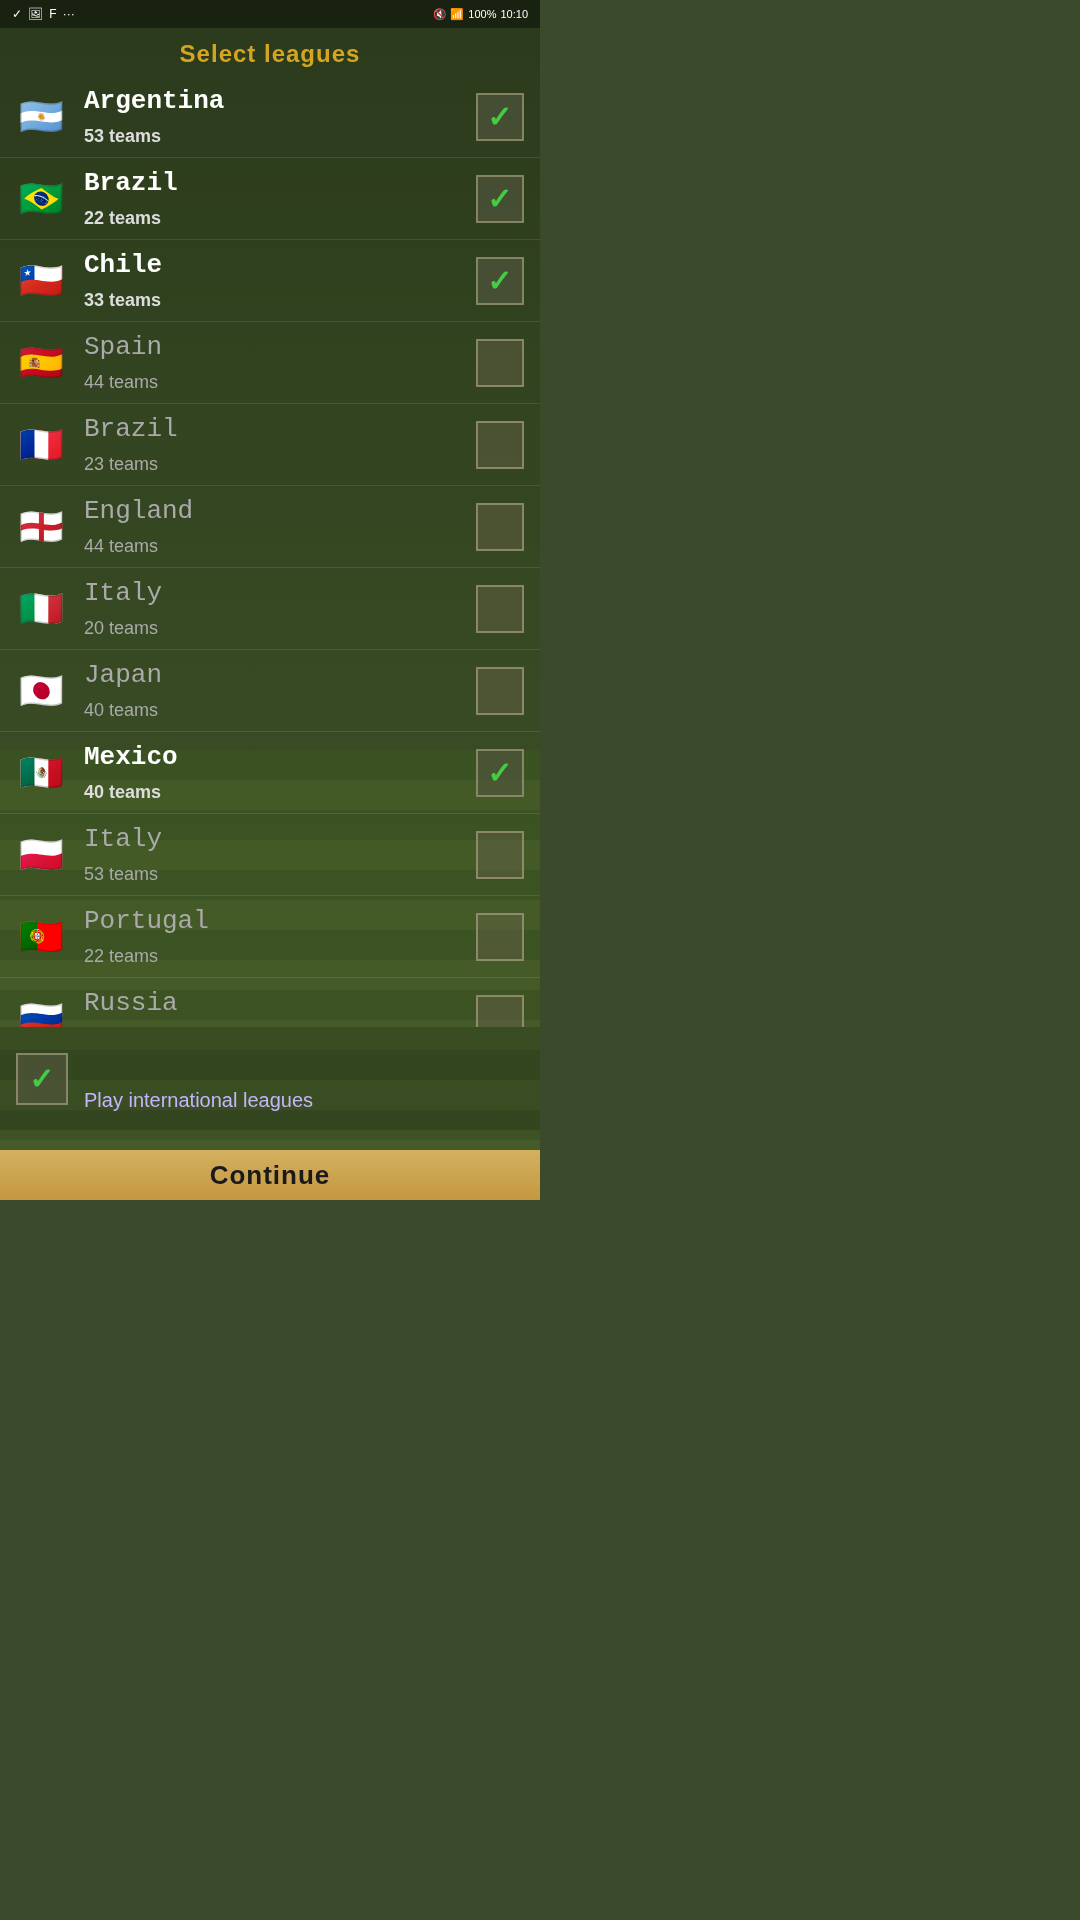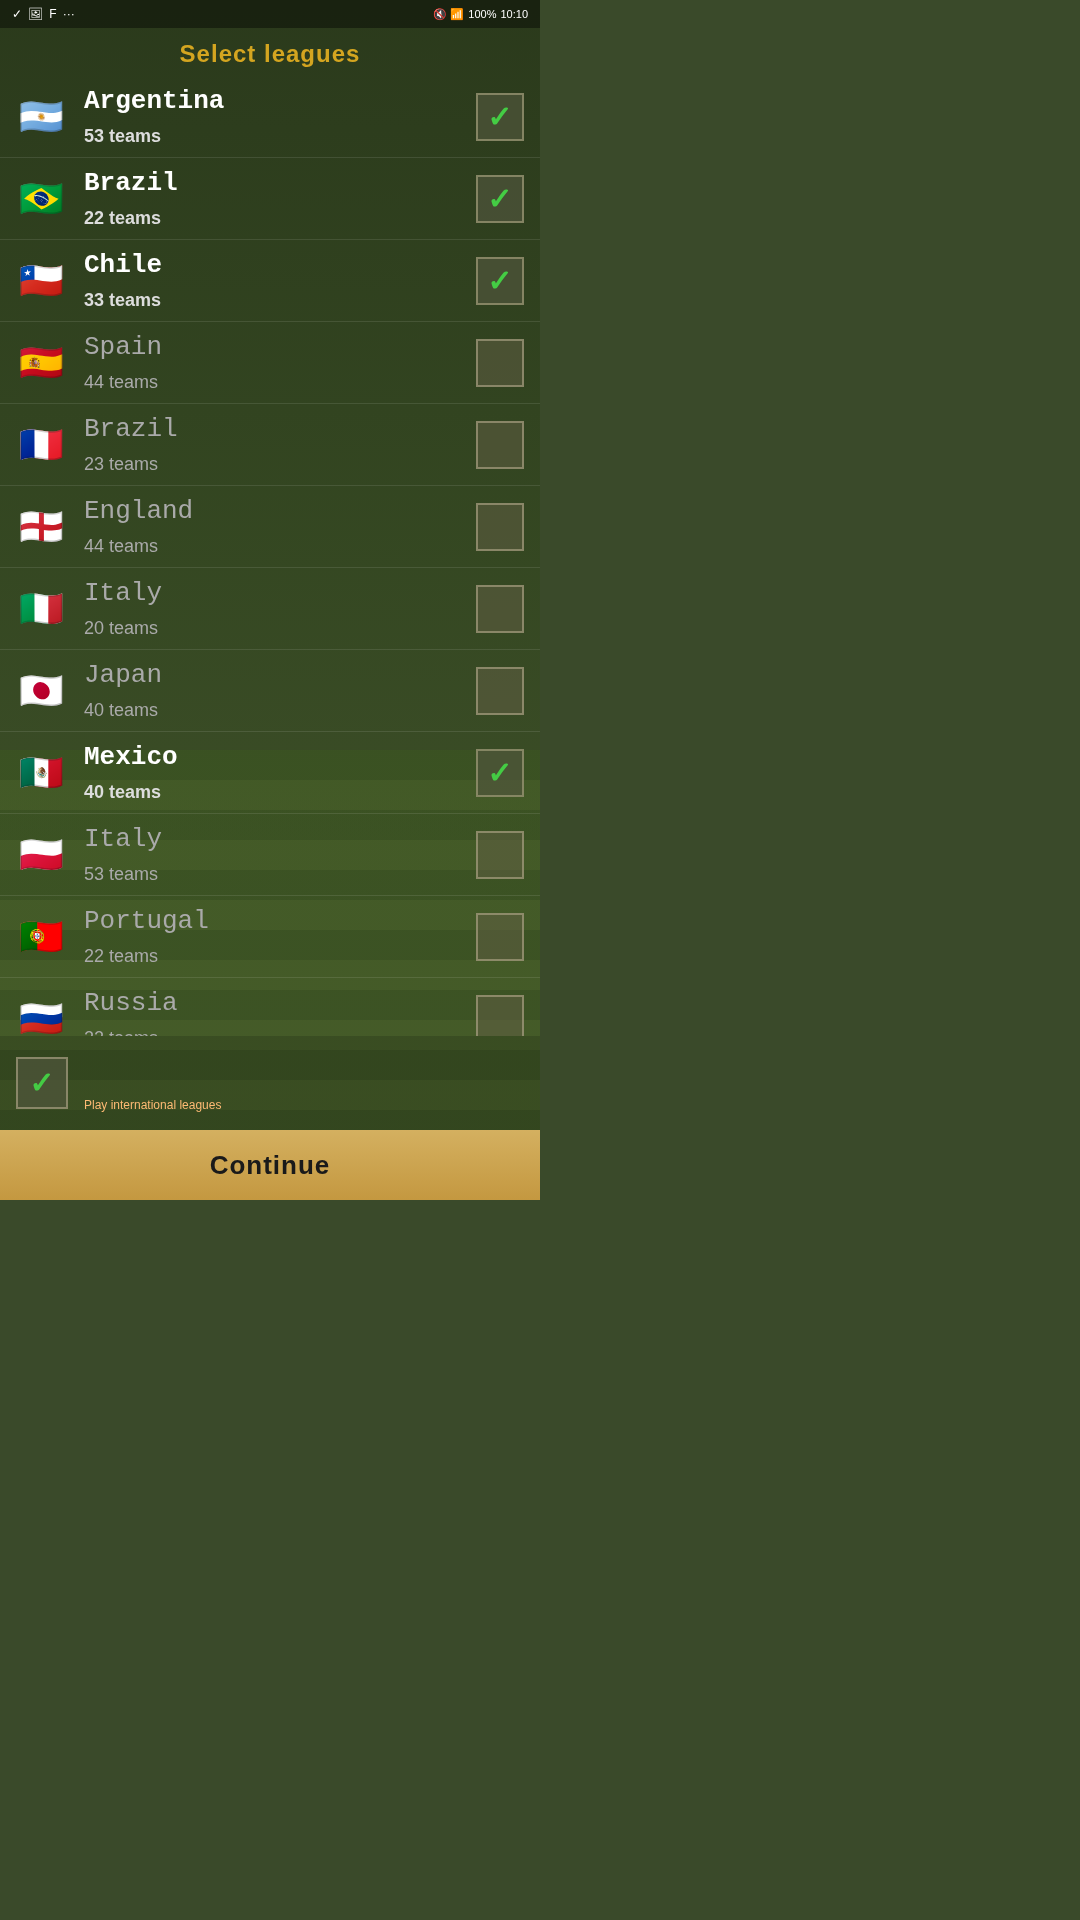--- a/index.html
+++ b/index.html
@@ -186,32 +186,32 @@
       height: 52px;
       border: 2px solid rgba(180,170,140,0.6);
       background: rgba(80,85,60,0.7);
       display: flex;
       align-items: center;
       justify-content: center;
       flex-shrink: 0;
     }
 
     .intl-label {
-      font-size: 12px;
-      color: #fdba74;
+      font-size: 20px;
+      color: #c4b5fd;
       margin-top: 44px;
     }
 
     
     .continue-btn {
       position: absolute;
       bottom: 0;
       left: 0;
       right: 0;
-      height: 70px;
+      height: 50px;
       background: linear-gradient(180deg, #d4b060 0%, #c49840 100%);
       display: flex;
       align-items: center;
       justify-content: center;
       cursor: pointer;
       z-index: 20;
     }
 
     .continue-label {
       font-size: 26px;

